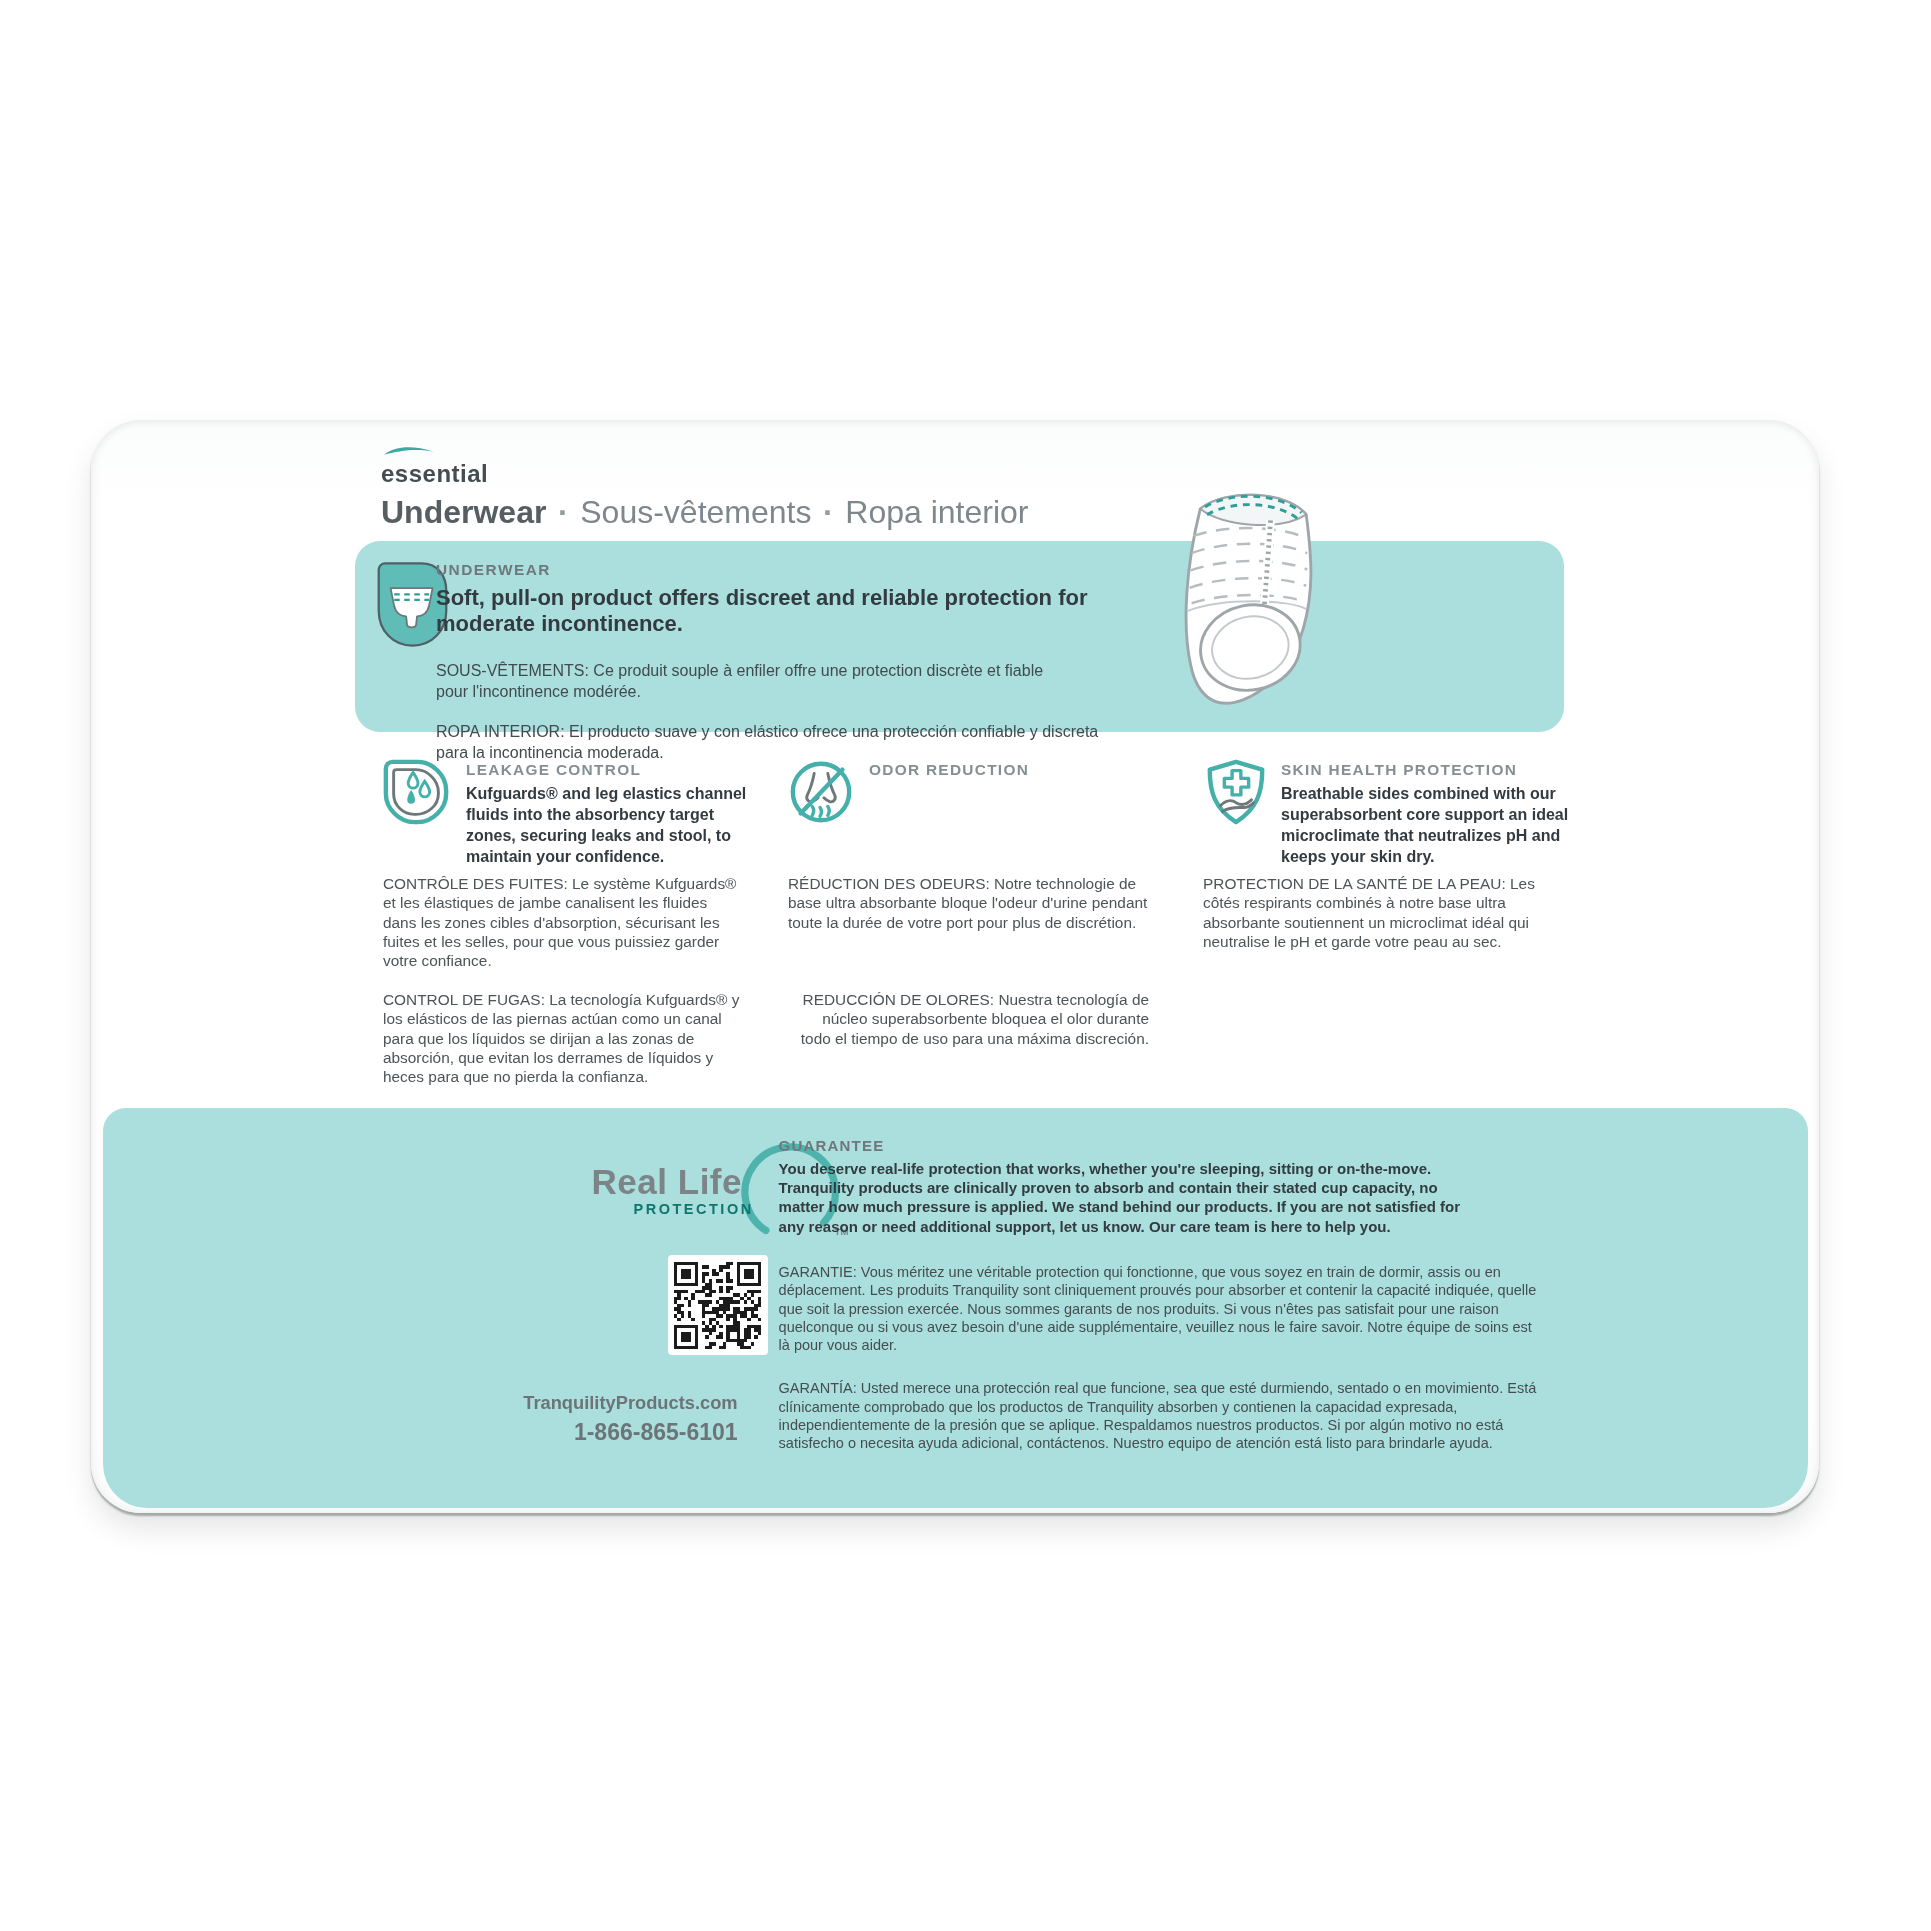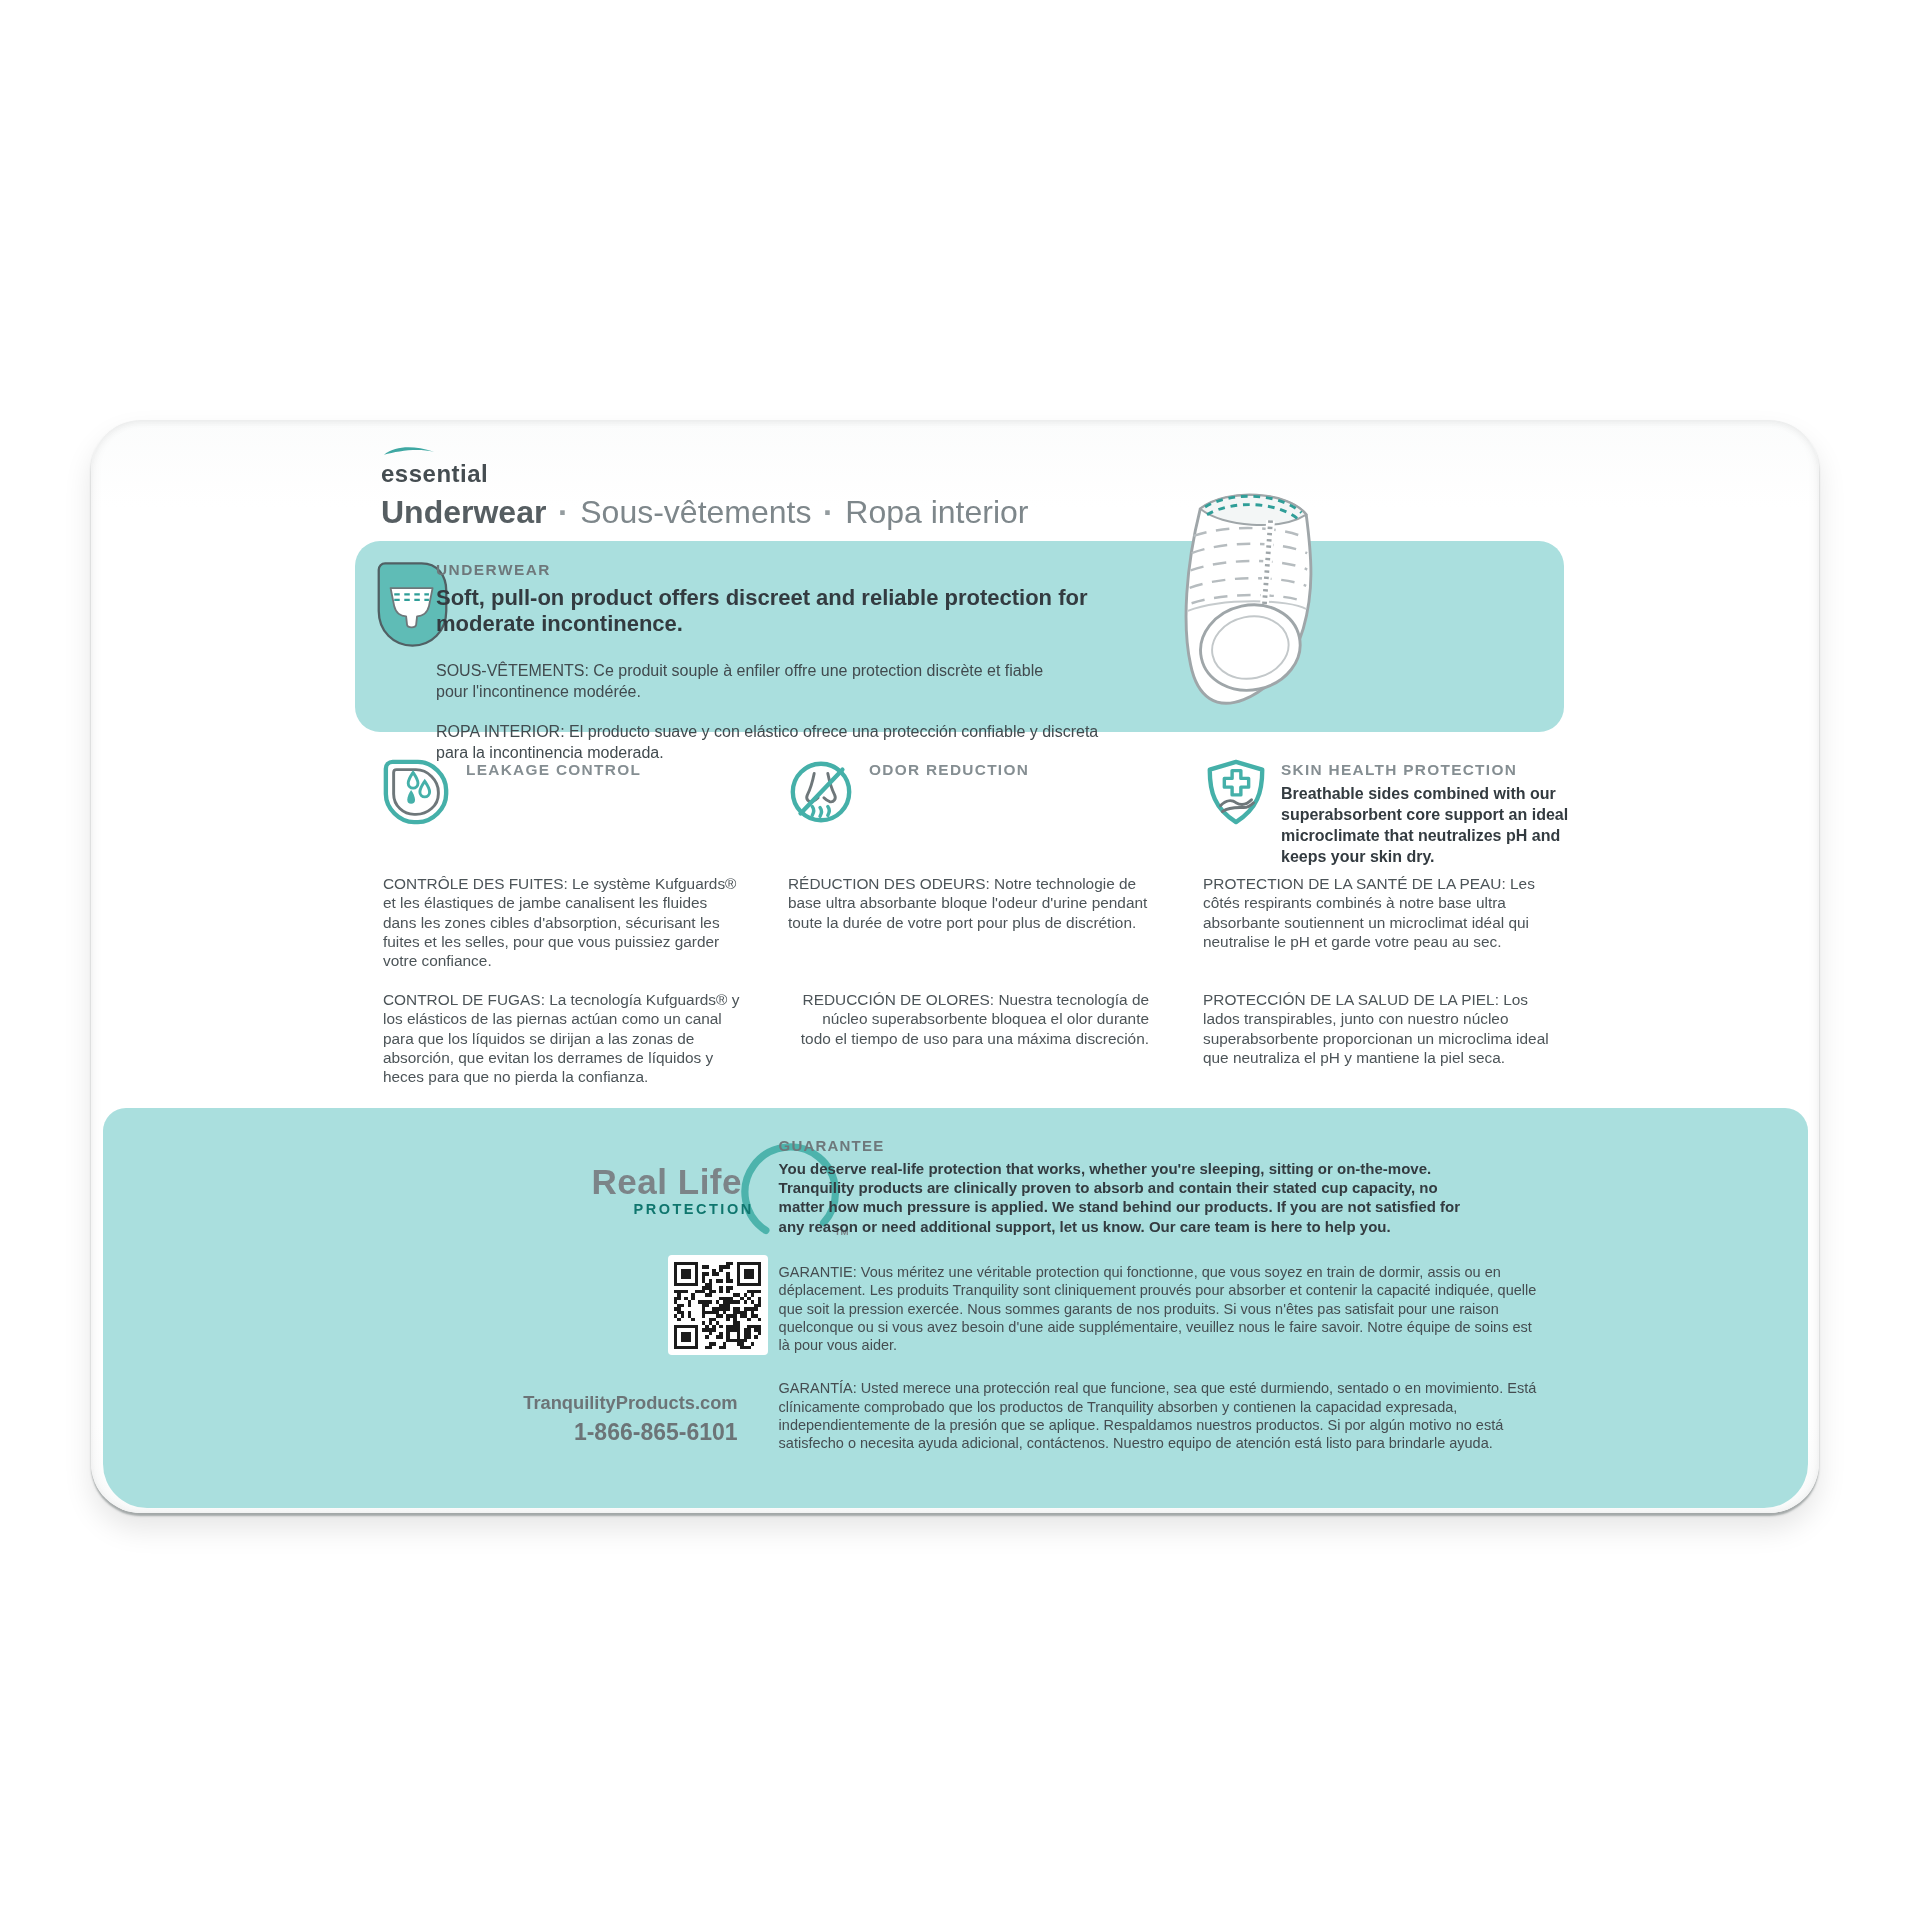--- a/index.html
+++ b/index.html
@@ -130,35 +130,35 @@
     <line x1="15" y1="58" x2="58" y2="13" stroke="#45b0a9" stroke-width="4.5" stroke-linecap="round"></line>
   </svg>
   <svg class="feat-icon" id="feat3-icon" width="70" height="70" viewBox="0 0 72 72">
     <path d="M36,5 L63,13 C63,36 58,53 36,67 C14,53 9,36 9,13 Z" fill="none" stroke="#45b0a9" stroke-width="4.5" stroke-linejoin="round"></path>
     <path d="M32,14 h9 v8 h8 v9 h-8 v8 h-9 v-8 h-8 v-9 h8 Z" fill="none" stroke="#45b0a9" stroke-width="3.5" stroke-linejoin="round"></path>
     <path d="M20,50 C26,44 32,44 36,47 C41,50 47,49 52,44 M22,56 C30,51 38,52 44,52 C48,52 51,50 54,47" fill="none" stroke="#6e777a" stroke-width="3" stroke-linecap="round"></path>
   </svg>
 
   <div class="feat-text" id="feat1-text">
     <div class="feat-head">LEAKAGE CONTROL</div>
+    <div class="feat-bold">Kufguards® and leg elastics channel fluids into the absorbency target zones, securing leaks and stool, to maintain your confidence.</div>
   </div>
   <div class="feat-text" id="feat2-text">
     <div class="feat-head">ODOR REDUCTION</div>
   </div>
   <div class="feat-text" id="feat3-text">
     <div class="feat-head">SKIN HEALTH PROTECTION</div>
     <div class="feat-bold">Breathable sides combined with our superabsorbent core support an ideal microclimate that neutralizes pH and keeps your skin dry.</div>
   </div>
 
   <div class="feat-para" id="feat1-fr">CONTRÔLE DES FUITES: Le système Kufguards® et les élastiques de jambe canalisent les fluides dans les zones cibles d'absorption, sécurisant les fuites et les selles, pour que vous puissiez garder votre confiance.</div>
   <div class="feat-para" id="feat2-fr">RÉDUCTION DES ODEURS: Notre technologie de base ultra absorbante bloque l'odeur d'urine pendant toute la durée de votre port pour plus de discrétion.</div>
   <div class="feat-para" id="feat3-fr">PROTECTION DE LA SANTÉ DE LA PEAU: Les côtés respirants combinés à notre base ultra absorbante soutiennent un microclimat idéal qui neutralise le pH et garde votre peau au sec.</div>
   <div class="feat-para" id="feat1-es">CONTROL DE FUGAS: La tecnología Kufguards® y los elásticos de las piernas actúan como un canal para que los líquidos se dirijan a las zonas de absorción, que evitan los derrames de líquidos y heces para que no pierda la confianza.</div>
   <div class="feat-para" id="feat2-es">REDUCCIÓN DE OLORES: Nuestra tecnología de núcleo superabsorbente bloquea el olor durante todo el tiempo de uso para una máxima discreción.</div>
-  <div class="feat-para" id="feat3-es">PROTECCIÓN DE LA SALUD DE LA PIEL: Los lados transpirables, junto con nuestro núcleo superabsorbente proporcionan un microclima ideal que neutraliza el pH y mantiene la piel seca.</div>
 
   <div id="bottom-panel">
 
     <div id="rl-logo">
       <svg id="rl-circle" width="104" height="104" viewBox="0 0 108 108">
         <path d="M30,97 A47,47 0 1 1 90,89" fill="none" stroke="#4db3ac" stroke-width="7.5" stroke-linecap="round"></path>
       </svg>
       <div id="rl-line1">Real Life</div>
       <div id="rl-line2">PROTECTION</div>
       <div id="rl-tm">TM</div>

